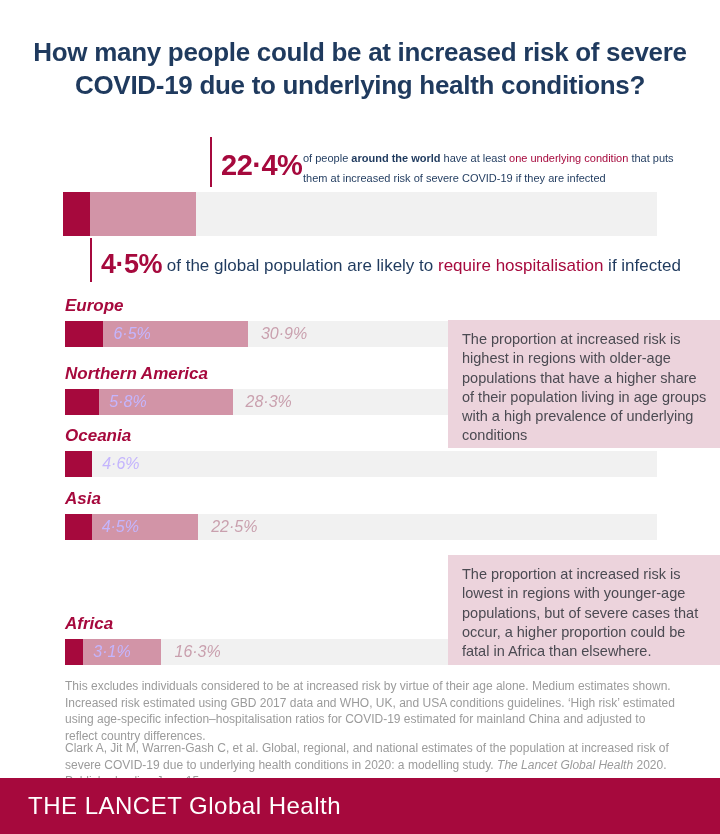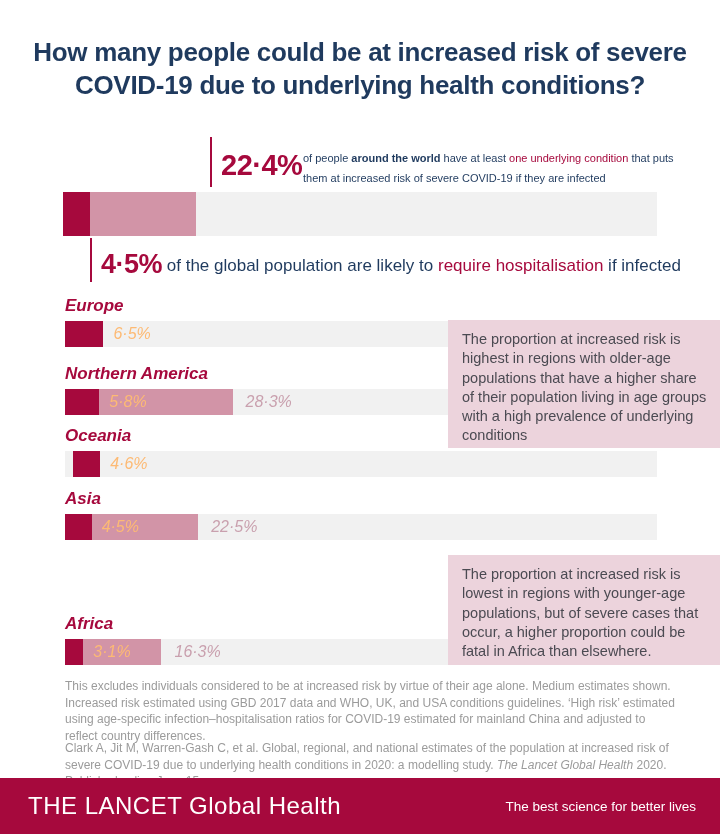--- a/index.html
+++ b/index.html
@@ -30,21 +30,21 @@
   .leader2{position:absolute;left:90px;top:238px;width:2px;height:44px;background:#a6093d;}
   .stat-2{position:absolute;left:101px;top:249px;white-space:nowrap;}
   .stat-2 .big{font-size:27px;font-weight:bold;color:#a6093d;letter-spacing:-0.5px;vertical-align:-2px;}
   .stat-2 .rest{font-size:17px;color:#1f3a5e;margin-top:48px;}
 
   
   .region{position:absolute;left:65px;width:594px;font-style:italic;}
   .region-label{font-size:17px;font-weight:bold;color:#a6093d;margin-bottom:5px;}
   .track{position:relative;width:592px;height:26px;background:#f1f1f1;}
   .val-inner{position:absolute;left:calc(100% + 10px);top:50%;transform:translateY(-50%);
-             color:#fdba74;font-size:16px;white-space:nowrap;}
+             color:#c4b5fd;font-size:16px;white-space:nowrap;}
   .val-outer{position:absolute;left:calc(100% + 13px);top:50%;transform:translateY(-50%);
              color:#c9a0ae;font-size:16px;white-space:nowrap;}
 
   
   .callout{position:absolute;left:448px;width:272px;background:#ecd3dc;color:#4b4a52;
            font-size:14.5px;line-height:19.3px;padding:10px 8px 10px 14px;}
   .callout1{top:320px;height:128px;}
   .callout2{top:555px;height:110px;}
 
   
@@ -77,20 +77,23 @@
     <div class="seg-dark" style="width: 4.5%;"></div>
   </div>
   <div class="leader2"></div>
   <div class="stat-2">
     <span class="big">4·5%</span><span class="rest"><span class="navy"> of the global population are likely to </span><span class="red">require hospitalisation</span><span class="navy"> if infected</span></span>
   </div>
 
   <div class="region" style="top:296px">
     <div class="region-label">Europe</div>
     <div class="track">
+      <div class="seg-pink" style="width: 30.9%;">
+        <span class="val-outer">30·9%</span>
+      </div>
       <div class="seg-dark" style="width: 6.5%;">
         <span class="val-inner">6·5%</span>
       </div>
     </div>
   </div>
 
   <div class="region" style="top:364px">
     <div class="region-label">Northern America</div>
     <div class="track">
       <div class="seg-pink" style="width: 28.3%;">
@@ -98,21 +101,21 @@
       </div>
       <div class="seg-dark" style="width: 5.8%;">
         <span class="val-inner">5·8%</span>
       </div>
     </div>
   </div>
 
   <div class="region" style="top:426px">
     <div class="region-label">Oceania</div>
     <div class="track">
-      <div class="seg-dark" style="width: 4.6%; margin-left: 8px;">
+      <div class="seg-dark" style="width: 4.6%;">
         <span class="val-inner">4·6%</span>
       </div>
     </div>
   </div>
 
   <div class="region" style="top:489px">
     <div class="region-label">Asia</div>
     <div class="track">
       <div class="seg-pink" style="width: 22.5%;">
         <span class="val-outer">22·5%</span>
@@ -137,16 +140,15 @@
   </div>
 
   <div class="callout callout1">The proportion at increased risk is highest in regions with older-age populations that have a higher share of their population living in age groups with a high prevalence of underlying conditions</div>
   <div class="callout callout2">The proportion at increased risk is lowest in regions with younger-age populations, but of severe cases that occur, a higher proportion could be fatal in Africa than elsewhere.</div>
 
   <div class="notes note1">This excludes individuals considered to be at increased risk by virtue of their age alone. Medium estimates shown. Increased risk estimated using GBD 2017 data and WHO, UK, and USA conditions guidelines. ‘High risk’ estimated using age-specific infection–hospitalisation ratios for COVID-19 estimated for mainland China and adjusted to reflect country differences.</div>
   <div class="notes note2"><span class="g">Clark A, Jit M, Warren-Gash C, et al. Global, regional, and national estimates of the population at increased risk of severe COVID-19 due to underlying health conditions in 2020: a modelling study. </span><span class="g it">The Lancet Global Health</span><span class="g"> 2020. Published online June 15.</span></div>
 
   <div class="footer">
     <span class="brand">THE LANCET Global Health</span>
-    <span class="tagline">The best science for better lives</span>
   </div>
 
 </div>
 
 </body></html>

